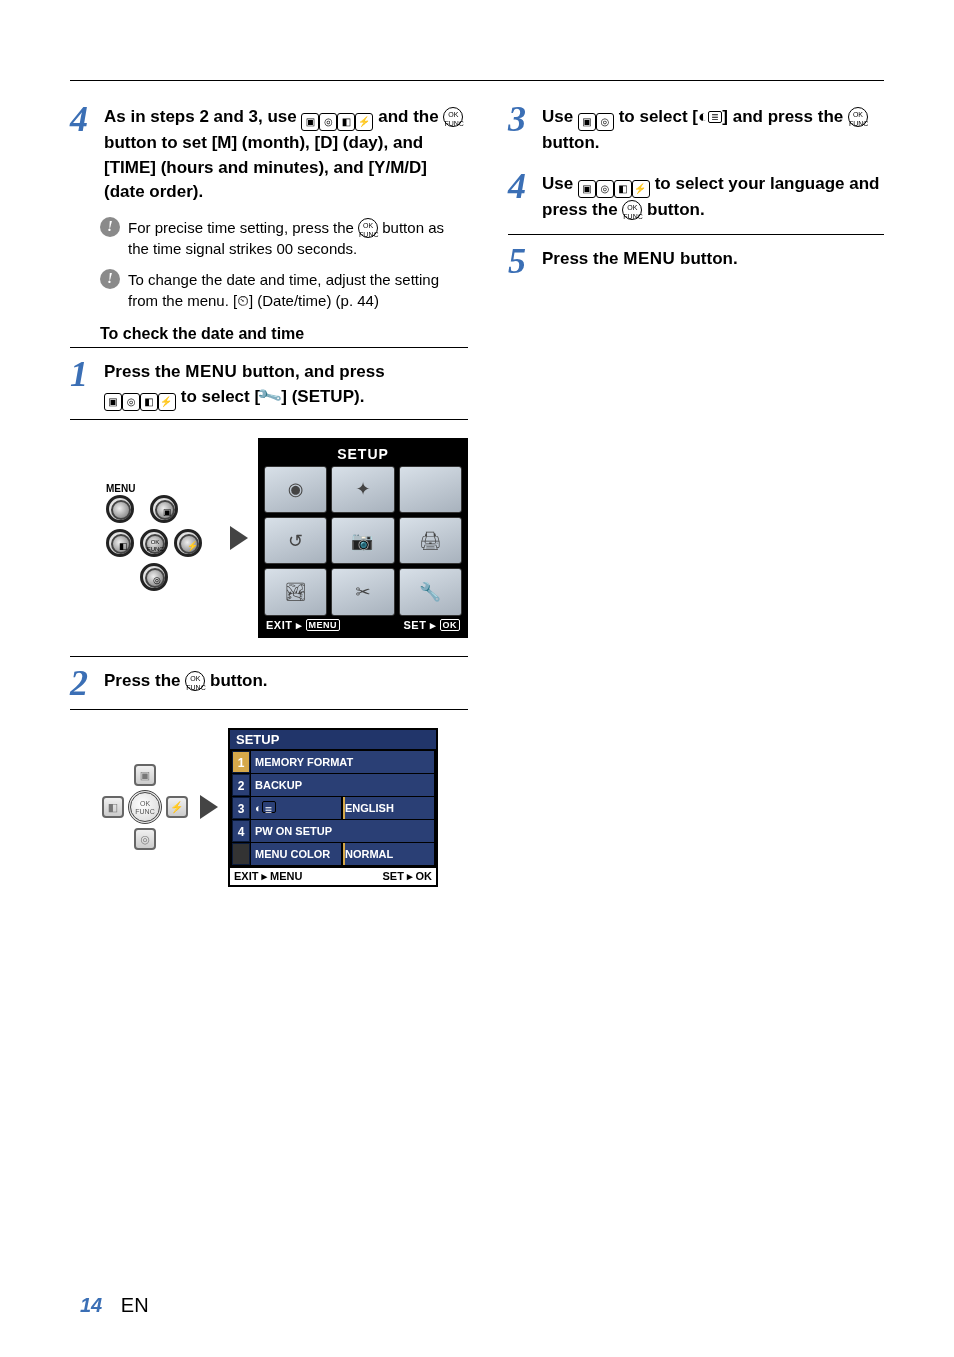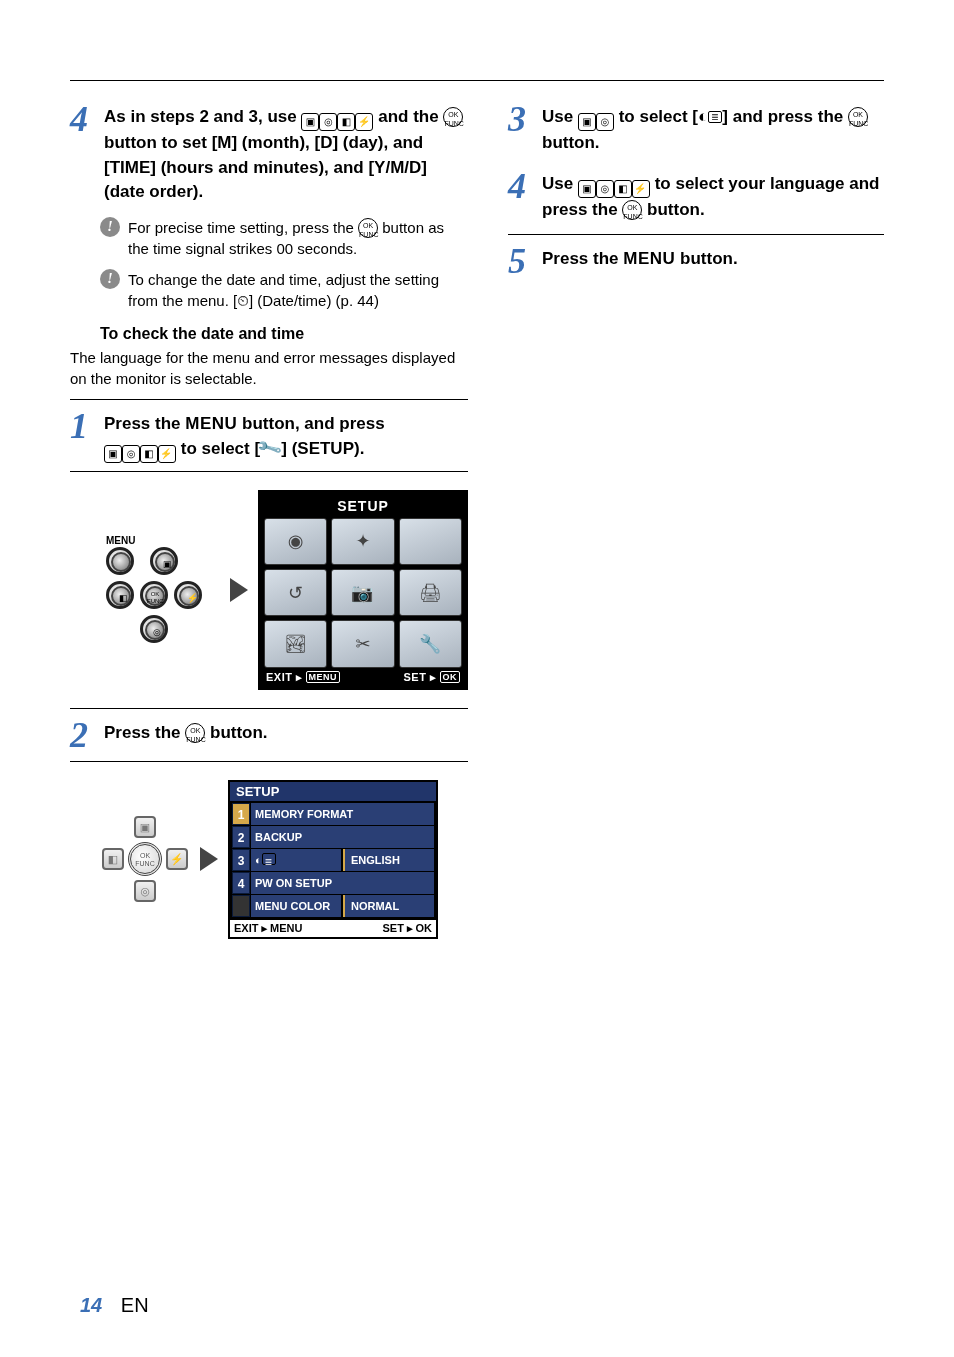--- a/index.html
+++ b/index.html
@@ -301,21 +301,20 @@
     padding-left: 4px;
   }
   .setup-list-row .label.half { flex: 0 0 90px; margin-right: 2px; }
   .setup-list-row .value {
     flex: 1;
     background: #2a3f75;
     color: #fff;
     font-size: 11px;
     font-weight: bold;
     line-height: 22px;
-    padding-left: 6px;
     border-left: 2px solid #d5a84a;
   }
   .setup-list-footer {
     display: flex;
     justify-content: space-between;
     color: #000;
     background: #fff;
     font-size: 11px;
     font-weight: bold;
     padding: 2px 4px;
@@ -385,21 +384,20 @@
 
     <div class="tip-row">
       <div class="tip-bullet">!</div>
       <div>
         <span>To change the date and time, adjust the setting from the menu. [</span><span>⏲</span><span>] (Date/time) (p. 44)</span>
       </div>
     </div>
 
     <div class="subhead">To check the date and time</div>
 
-    <div class="section-body">The language for the menu and error messages displayed on the monitor is selectable.</div>
 
     <div class="step-block ruled">
       <div class="step-num">1</div>
       <div class="step-text">
         <span>Press the </span>
         <span style="font-family:Arial;letter-spacing:0.5px;">MENU</span>
         <span> button, and press </span>
         <br>
         <span class="icon-sq">▣</span><span class="icon-sq">◎</span><span class="icon-sq">◧</span><span class="icon-sq">⚡</span>
         <span> to select [</span><span class="wrench-ico">🔧</span><span>] (SETUP).</span>

